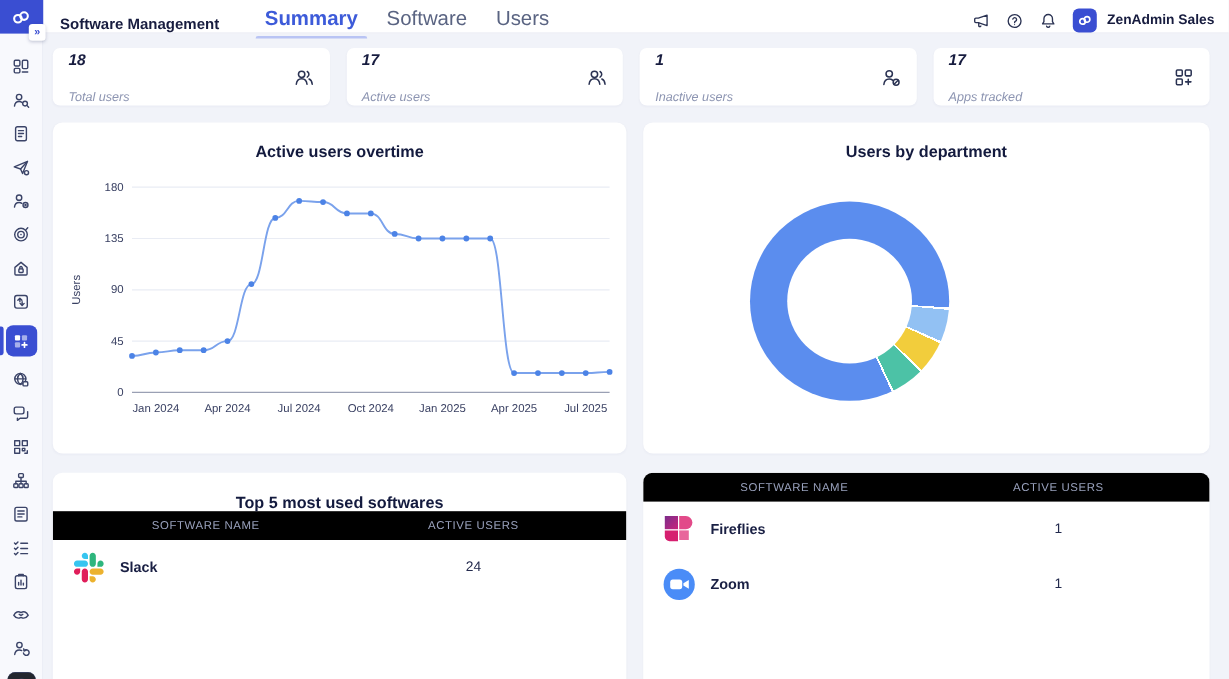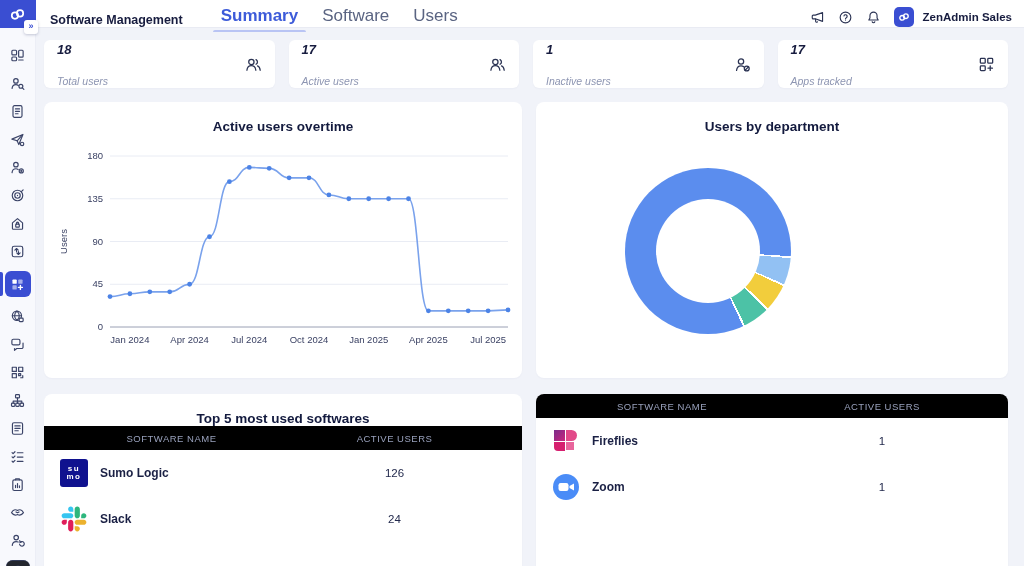--- a/index.html
+++ b/index.html
@@ -427,32 +427,20 @@
       <div class="panel table">
         <div class="panel-title">Top 5 most used softwares</div>
         <div>
             <div class="t-head">
               <span>SOFTWARE NAME</span>
               <span>ACTIVE USERS</span>
             </div>
             <div class="t-row">
               <div class="t-name">
                 <span class="t-logo">
-                  <div class="logo-sumo">
-                    <span>su</span>
-                    <span>mo</span>
-                  </div>
-                </span>
-                <span class="r-name">Sumo Logic</span>
-              </div>
-              <div class="r-users">126</div>
-            </div>
-            <div class="t-row">
-              <div class="t-name">
-                <span class="t-logo">
                   <svg viewBox="-8 -8 138.8 138.8">
                     <path d="M25.8 77.6c0 7.1-5.8 12.9-12.9 12.9S0 84.7 0 77.6s5.8-12.9 12.9-12.9h12.9zM32.3 77.6c0-7.1 5.8-12.9 12.9-12.9s12.9 5.8 12.9 12.9v32.3c0 7.1-5.8 12.9-12.9 12.9s-12.9-5.8-12.9-12.9z" fill="#E01E5A"></path>
                     <path d="M45.2 25.8c-7.1 0-12.9-5.8-12.9-12.9S38.1 0 45.2 0s12.9 5.8 12.9 12.9v12.9zM45.2 32.3c7.1 0 12.9 5.8 12.9 12.9s-5.8 12.9-12.9 12.9H12.9C5.8 58.1 0 52.3 0 45.2s5.8-12.9 12.9-12.9z" fill="#36C5F0"></path>
                     <path d="M97 45.2c0-7.1 5.8-12.9 12.9-12.9s12.9 5.8 12.9 12.9-5.8 12.9-12.9 12.9H97zM90.5 45.2c0 7.1-5.8 12.9-12.9 12.9s-12.9-5.8-12.9-12.9V12.9C64.7 5.8 70.5 0 77.6 0s12.9 5.8 12.9 12.9z" fill="#2EB67D"></path>
                     <path d="M77.6 97c7.1 0 12.9 5.8 12.9 12.9s-5.8 12.9-12.9 12.9-12.9-5.8-12.9-12.9V97zM77.6 90.5c-7.1 0-12.9-5.8-12.9-12.9s5.8-12.9 12.9-12.9h32.3c7.1 0 12.9 5.8 12.9 12.9s-5.8 12.9-12.9 12.9z" fill="#ECB22E"></path>
                   </svg>
                 </span>
                 <span class="r-name">Slack</span>
               </div>
               <div class="r-users">24</div>

